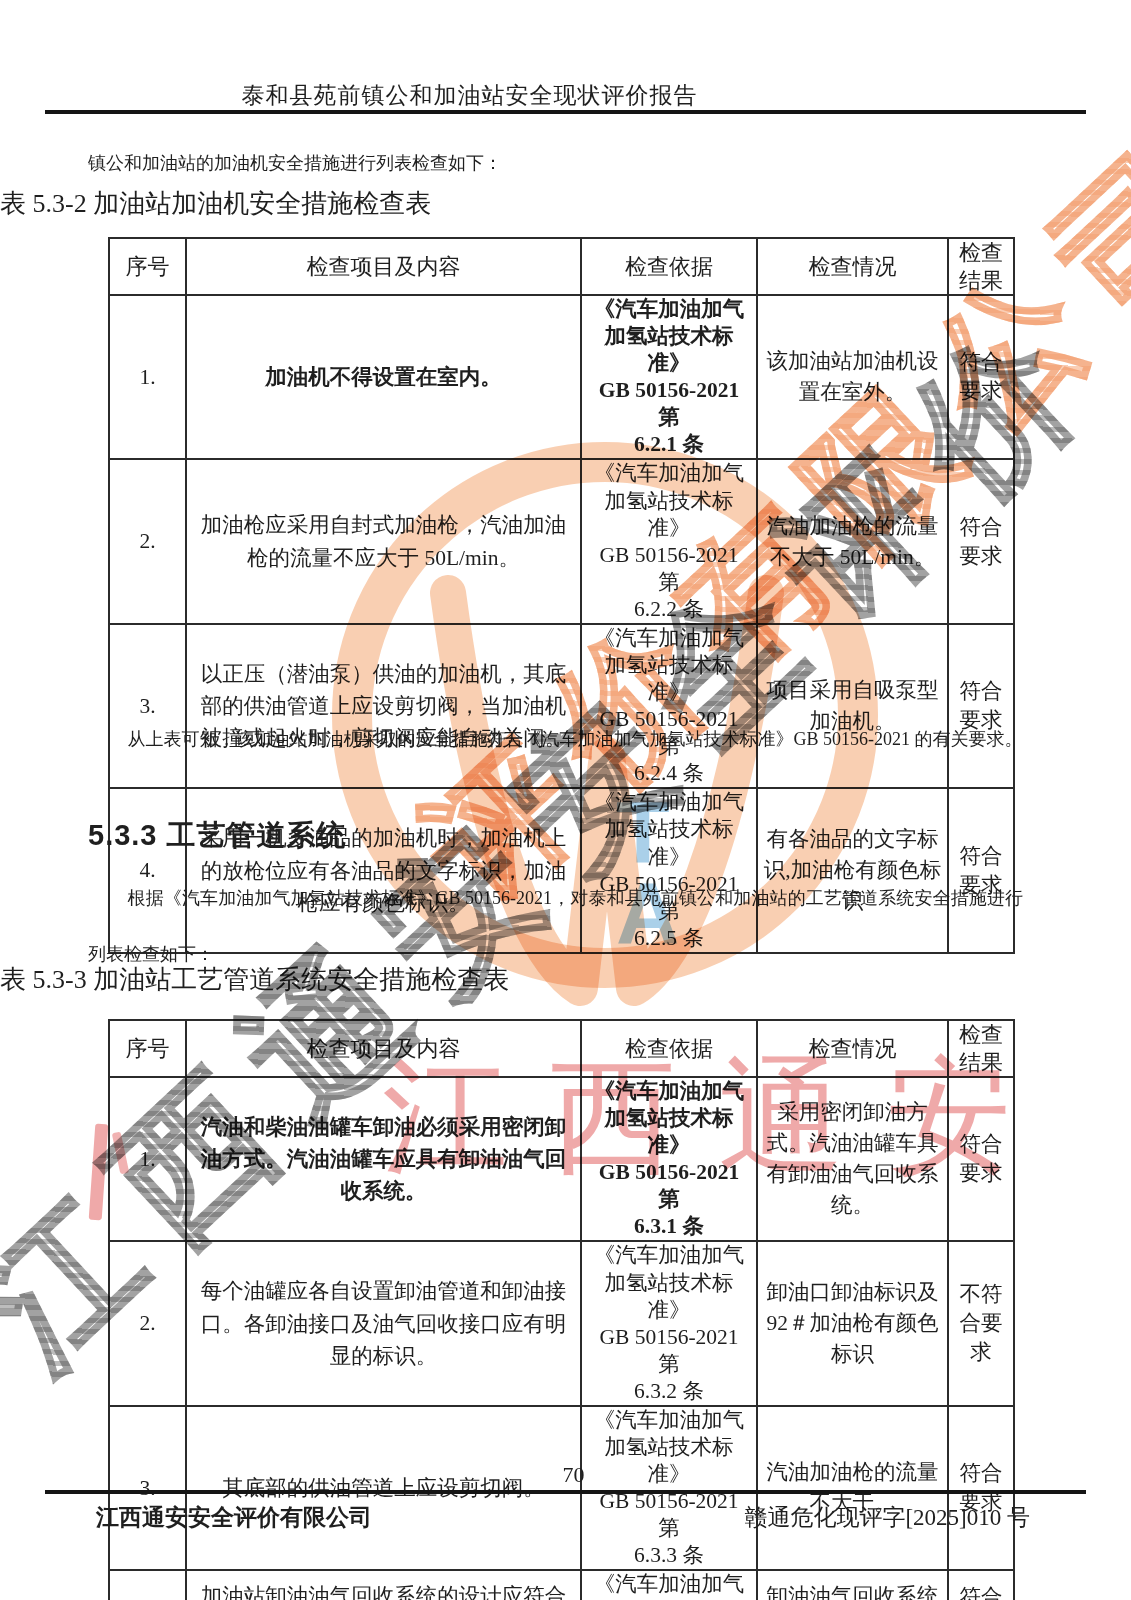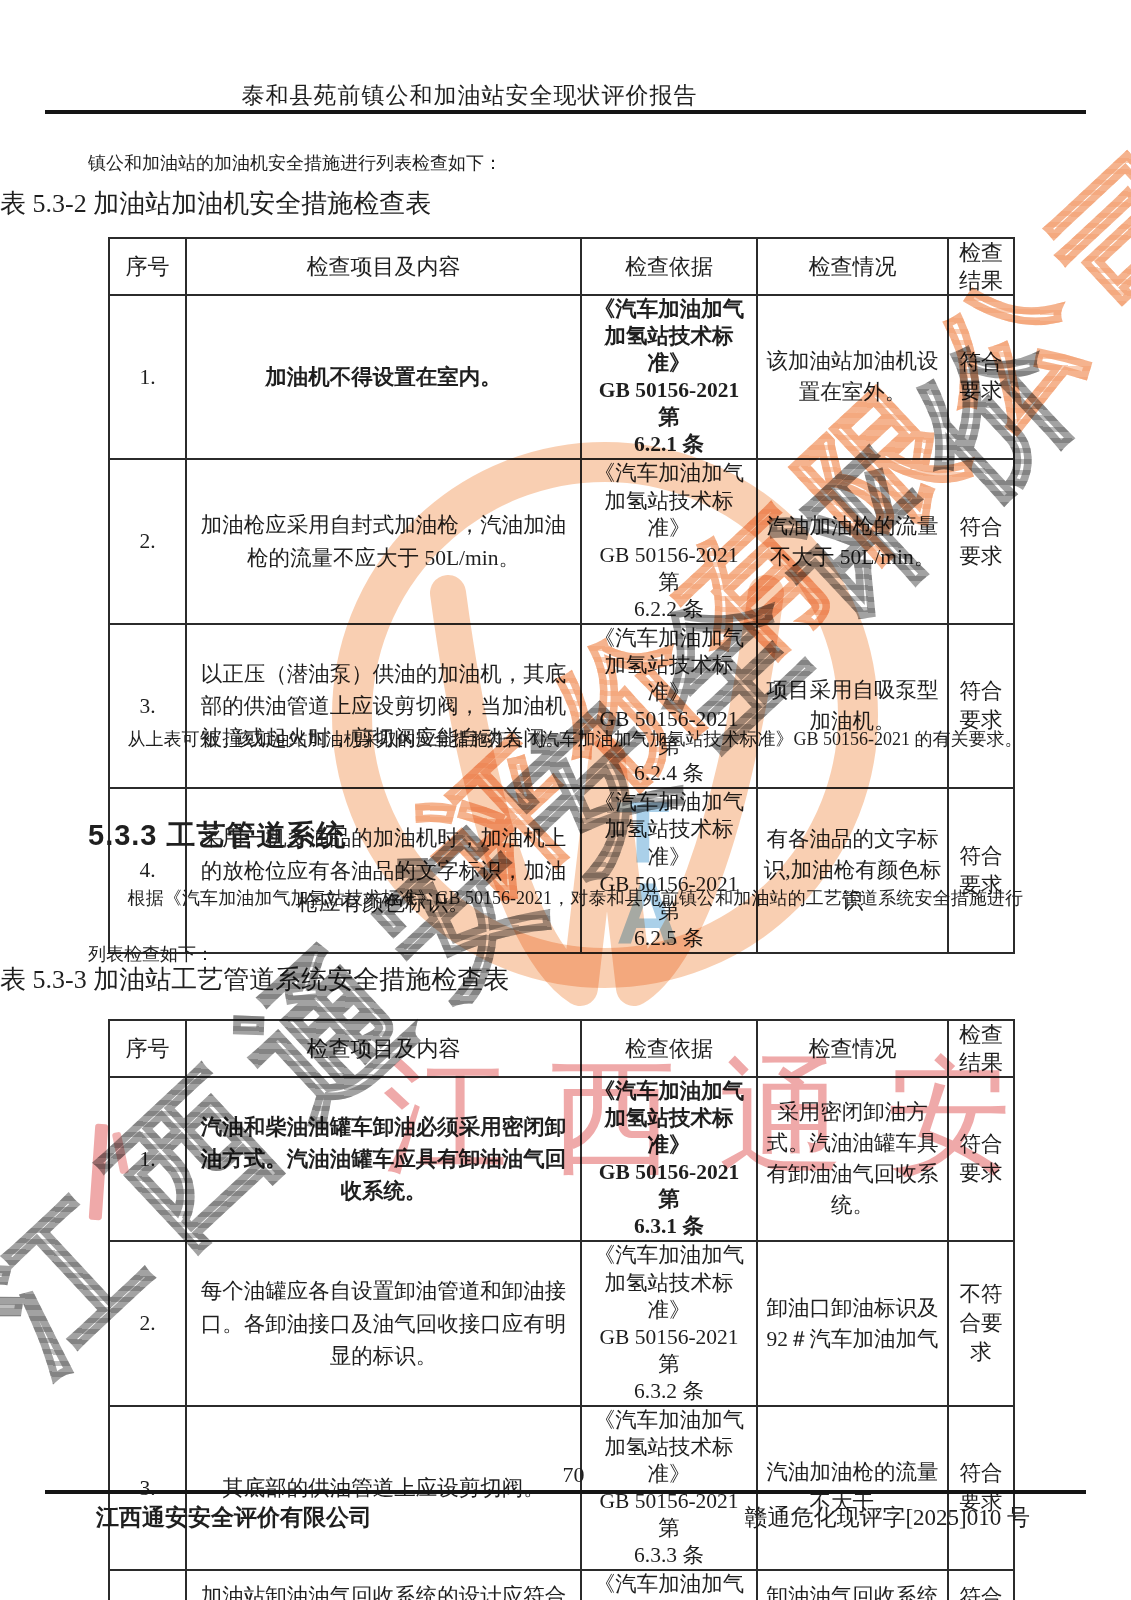--- a/index.html
+++ b/index.html
@@ -163,21 +163,21 @@
       <td class="c-sit">采用密闭卸油方式。汽油油罐车具有卸油油气回收系统。</td>
       <td class="c-res">符合要求</td>
     </tr>
     <tr style="height:104px">
       <td class="c-num">2.</td>
       <td class="c-item">每个油罐应各自设置卸油管道和卸油接口。各卸油接口及油气回收接口应有明显的标识。</td>
       <td class="c-basis">《汽车加油加气
 加氢站技术标准》
 GB 50156-2021 第
 6.3.2 条</td>
-      <td class="c-sit">卸油口卸油标识及92＃汽车加油加气</td>
+      <td class="c-sit">卸油口卸油标识及92＃加油枪有颜色标识</td>
       <td class="c-res">不符合要求</td>
     </tr>
     <tr style="height:105px">
       <td class="c-num">3.</td>
       <td class="c-item">其底部的供油管道上应设剪切阀。</td>
       <td class="c-basis">《汽车加油加气
 加氢站技术标准》
 GB 50156-2021 第
 6.3.3 条</td>
       <td class="c-sit">汽油加油枪的流量不大于。</td>

